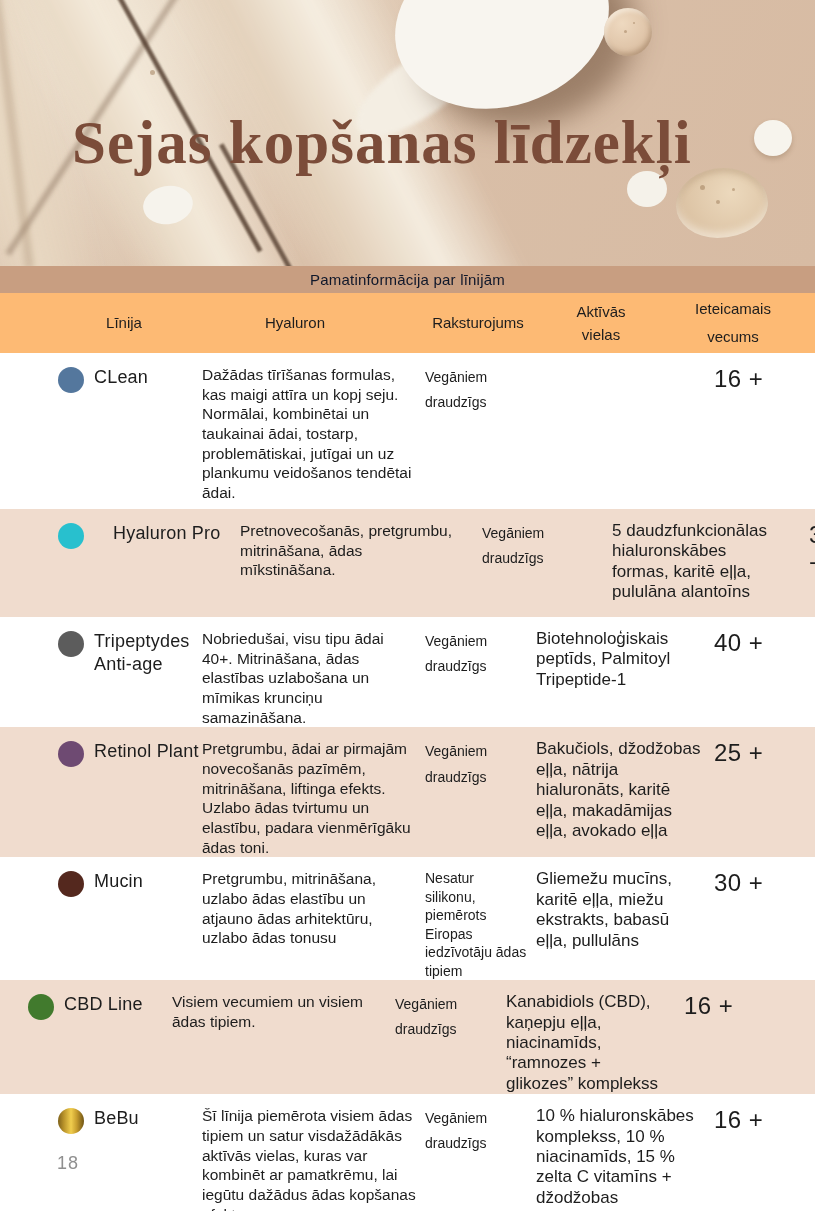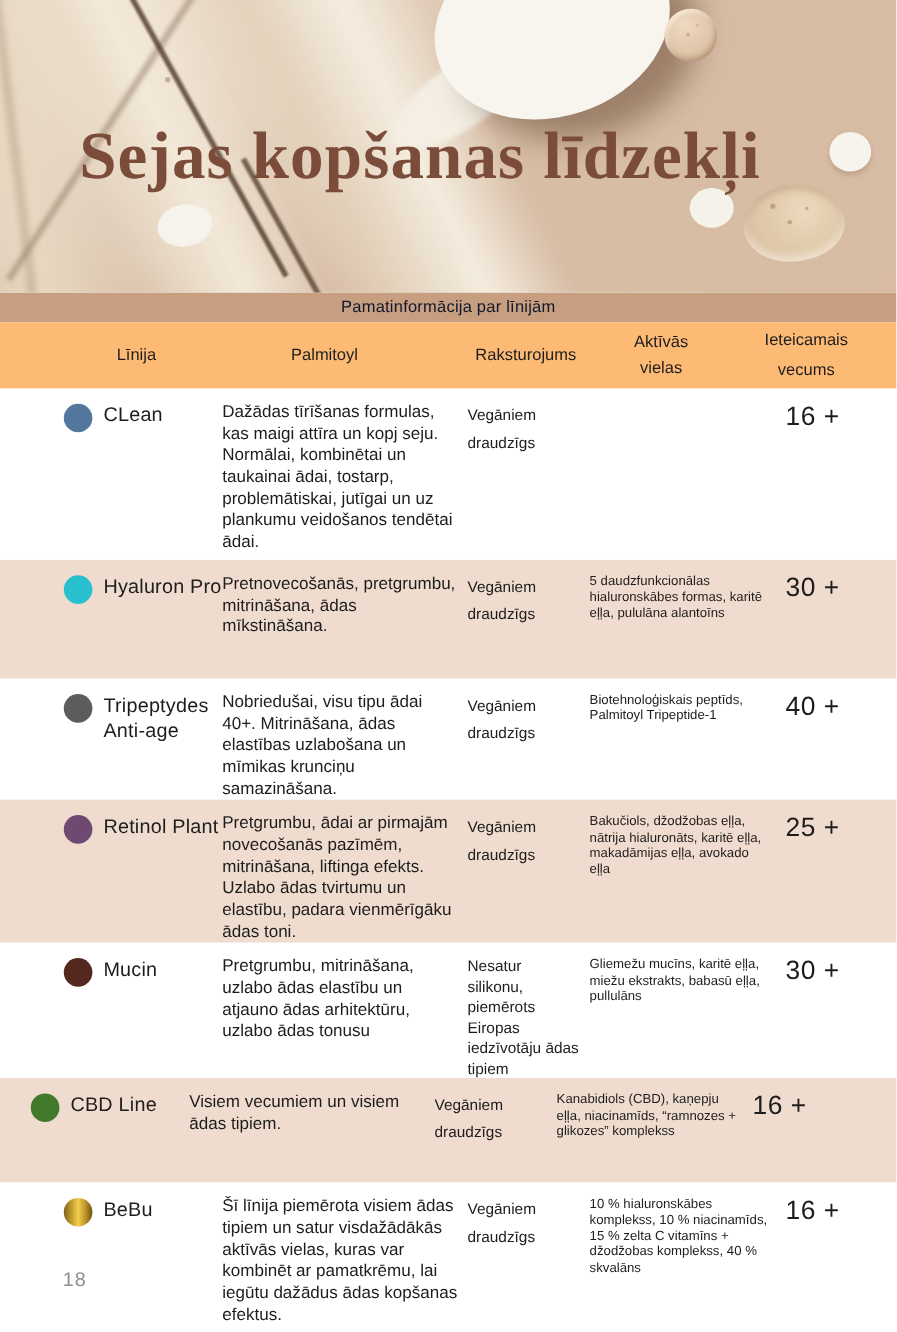--- a/index.html
+++ b/index.html
@@ -75,29 +75,29 @@
   .th-aktivas{width:84px;}
   .th-vecums{width:112px;line-height:1.85;}
   
   .row{
     display:grid;
     grid-template-columns:36px 108px 223px 111px 172px 1fr;
     padding:12px 0 0 58px;box-sizing:border-box;width:815px;
     background:#ffffff;
   }
   .row.stripe{background:#f0dcce;}
-  .r1{min-height:156px;} .r2{min-height:108px;} .r3{min-height:105px;}
+  .r1{min-height:156px;} .r2{min-height:108px;gap:19px;} .r3{min-height:105px;}
   .r4{min-height:118px;} .r5{min-height:112px;} .r6{min-height:95px;padding-left:28px;}
   .r7{min-height:199px;}
   .dot{width:26px;height:26px;border-radius:50%;display:block;margin-top:2px;}
   .c-name{font-size:18px;line-height:1.25;letter-spacing:.2px;padding-top:1px;}
   .c-desc{font-size:15.5px;line-height:1.27;padding-right:8px;}
   .c-rak{font-size:14px;line-height:1.8;padding-right:8px;}
   .row-mucin .c-rak{line-height:1.32;}
-  .c-akt{font-size:12px;line-height:1.2;padding-right:6px;}
+  .c-akt{font-size:17px;line-height:1.2;padding-right:6px;}
   .c-age{font-size:24px;letter-spacing:.5px;padding-left:6px;}
   
   .pagenum{position:absolute;left:57px;top:1153px;font-size:18px;color:#8f8f8f;letter-spacing:1px;}
 </style>
 </head>
 <body>
 
 <div class="hero">
   <div class="dec s-light3"></div>
   <div class="dec s-light1"></div>
@@ -123,21 +123,21 @@
   <div class="dec bubble b8"></div>
   <h1 class="hero-title">Sejas kopšanas līdzekļi</h1>
 </div>
 
 <div class="band">
   <span>Pamatinformācija par līnijām</span>
 </div>
 
 <div class="thead">
   <div class="th" style="left:124px">Līnija</div>
-  <div class="th" style="left:295px">Palmitoyl</div>
+  <div class="th" style="left:295px">Hyaluron</div>
   <div class="th" style="left:478px">Raksturojums</div>
   <div class="th th-wrap th-aktivas" style="left:601px">Aktīvās vielas</div>
   <div class="th th-wrap th-vecums" style="left:733px">Ieteicamais vecums</div>
 </div>
 
 <div class="row r1">
   <div class="cell c-dot">
     <span class="dot" style="background:#54779d"></span>
   </div>
   <div class="cell c-name">CLean</div>

